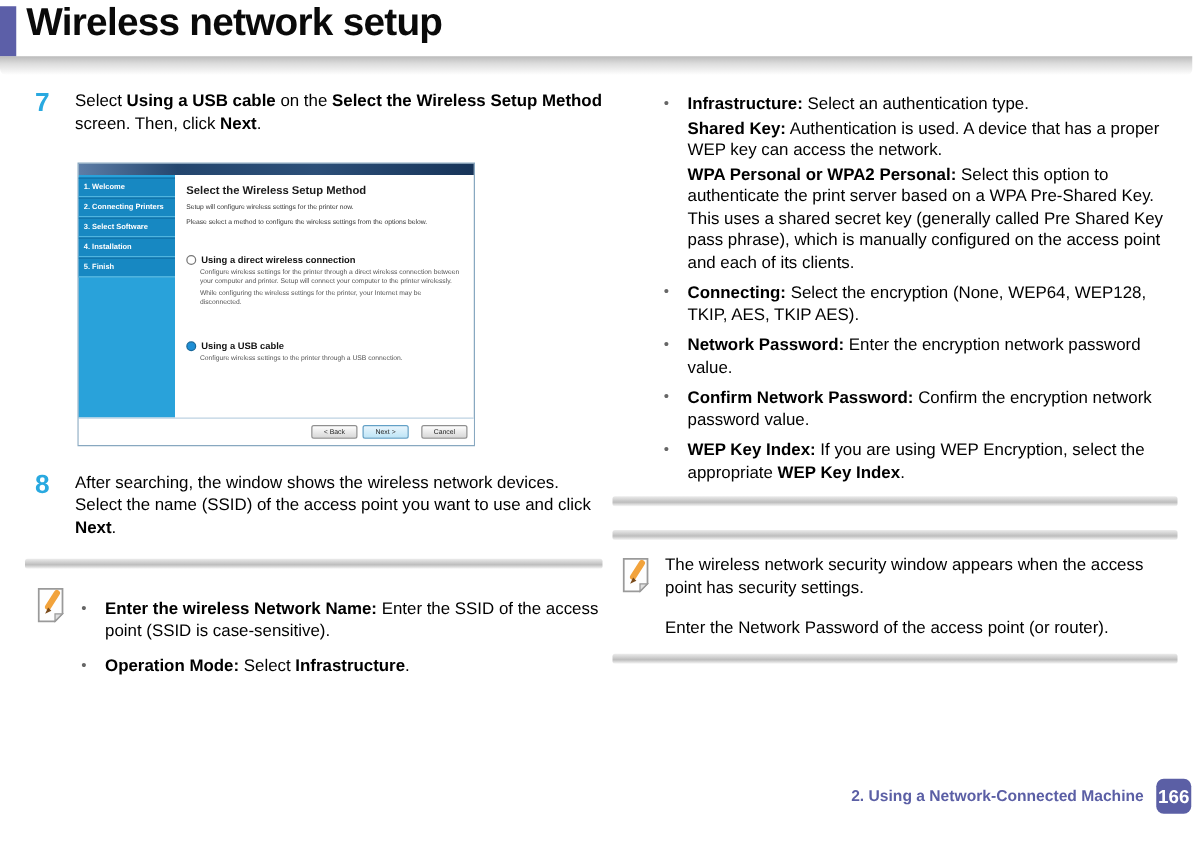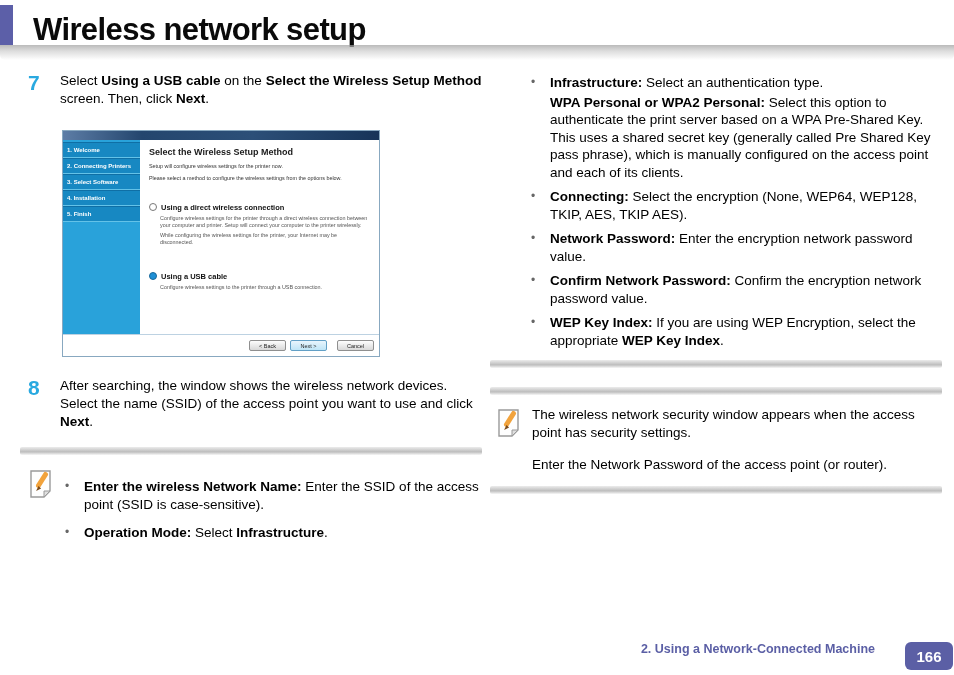--- a/index.html
+++ b/index.html
@@ -1,21 +1,21 @@
 <!DOCTYPE html>
 <html><head>
 <meta charset="utf-8">
 <style>
   html,body{margin:0;padding:0;}
   body{width:954px;height:675px;background:#fff;font-family:"Liberation Sans",sans-serif;color:#000;}
   .page{position:relative;width:954px;height:675px;overflow:hidden;background:#fff;}
 
   
   .accent-bar{position:absolute;left:0;top:5px;width:13px;height:40px;background:#5c5fa8;}
-  .page-title{position:absolute;left:21px;top:0;margin:12px;font-size:31px;font-weight:bold;letter-spacing:-0.6px;color:#0a0a0a;}
+  .page-title{position:absolute;left:21px;top:0;margin:0;font-size:31px;font-weight:bold;letter-spacing:-0.6px;color:#0a0a0a;}
   .header-shadow{position:absolute;left:0;top:45px;width:954px;height:15px;border-radius:0 0 5px 5px;
     background:linear-gradient(to bottom,#9d9d9d 0%,#cecece 40%,#ffffff 100%);opacity:.7;}
 
   
   .col-left{position:absolute;left:20px;top:72px;width:462px;}
   .col-right{position:absolute;left:490px;top:74px;width:452px;}
 
   .step{display:flex;}
   .step-num{width:40px;padding-left:8px;box-sizing:border-box;font-size:21px;font-weight:bold;color:#29a9e0;line-height:22px;}
   .step-text{flex:1;margin:0;font-size:13.5px;line-height:18px;}
@@ -25,21 +25,21 @@
   .wz-titlebar{height:9px;background:linear-gradient(90deg,#5d7da6 0%,#24466e 25%,#2c4f78 60%,#173459 100%);}
   .wz-body{display:flex;height:195px;}
   .wz-sidebar{width:77px;background:#29a2da;box-sizing:border-box;padding-top:2px;}
   .wz-side-item{height:14px;line-height:14px;background:#1788c2;border-bottom:1px solid #63c2e8;border-top:1px solid #0f6fa5;
     color:#fff;font-size:6px;font-weight:bold;padding-left:4px;white-space:nowrap;overflow:hidden;}
   .wz-main{flex:1;position:relative;padding:7px 9px;box-sizing:border-box;}
   .wz-heading{font-size:9px;font-weight:bold;color:#1a1a1a;}
   .wz-intro{font-size:5.4px;color:#333;margin:6px 0 0;}
   .wz-option{margin-top:22px;}
   .wz-option.second{margin-top:26px;}
-  .wz-opt-head{display:flex;align-items:flex-start;gap:4px;}
+  .wz-opt-head{display:flex;align-items:flex-end;gap:4px;}
   .radio{width:6px;height:6px;border:1px solid #777;border-radius:50%;background:#fff;flex:none;}
   .radio.selected{background:#1e8fd5;border-color:#19689a;}
   .wz-opt-label{font-size:7.5px;font-weight:bold;color:#111;}
   .wz-desc{font-size:5.4px;color:#555;line-height:7px;margin:3px 0 0 11px;}
   .wz-footer{position:absolute;bottom:0;left:0;right:0;height:21px;border-top:1px solid #bdd2e2;background:#fff;
     display:flex;align-items:center;justify-content:flex-end;gap:4px;padding-right:5px;}
   .wz-btn{width:37px;height:11px;font-size:5.5px;font-family:inherit;color:#222;padding:0;
     background:linear-gradient(#fdfdfd,#d8d8d8);border:1px solid #8f8f8f;border-radius:2px;}
   .wz-btn.next{background:linear-gradient(#e8f5fd,#bfe5f7);border-color:#62a0c6;}
   .wz-btn.cancel{margin-left:6px;}
@@ -62,23 +62,23 @@
   .rbody{flex:1;font-size:13.5px;line-height:17.5px;}
   .rbody p{margin:0 0 2px;}
   .rdivider{margin-top:9px;}
   .bar-right-top{margin-top:19px;}
   .note-right{display:flex;padding:11px 0 12px;justify-content:space-between;}
   .note-right .note-icon{margin:2px 10px 0 6px;}
   .note-right p{margin:0;}
   .note-right .p2{margin-top:14px;}
 
   
-  .footer{position:absolute;right:0;bottom:5px;display:flex;align-items:flex-start;gap:20px;}
+  .footer{position:absolute;right:0;bottom:24px;display:flex;align-items:center;}
   .chapter{color:#5b5fa5;font-weight:bold;font-size:12.5px;margin-right:10px;}
-  .page-box{width:48px;height:28px;margin-right:1px;background:#5b5fa5;border-radius:6px;
+  .page-box{width:28px;height:28px;margin-right:1px;background:#5b5fa5;border-radius:6px;
     color:#fff;font-weight:bold;font-size:15px;display:flex;align-items:center;justify-content:center;}
   b{font-weight:bold;}
 </style>
 </head>
 <body>
 
 <div class="page">
 
   <div class="accent-bar"></div>
   <h1 class="page-title">Wireless network setup</h1>
@@ -162,20 +162,21 @@
     </div>
   </div>
 
   <div class="col-right">
     <div class="rlist">
 
       <div class="ritem">
         <span class="dot">•</span>
         <div class="rbody">
           <p><b>Infrastructure:</b><span> Select an authentication type.</span></p>
+          <p><b>Shared Key:</b><span> Authentication is used. A device that has a proper WEP key can access the network.</span></p>
           <p><b>WPA Personal or WPA2 Personal:</b><span> Select this option to authenticate the print server based on a WPA Pre-Shared Key. This uses a shared secret key (generally called Pre Shared Key pass phrase), which is manually configured on the access point and each of its clients.</span></p>
         </div>
       </div>
 
       <div class="ritem">
         <span class="dot">•</span>
         <div class="rbody">
           <p><b>Connecting:</b><span> Select the encryption (None, WEP64, WEP128, TKIP, AES, TKIP AES).</span></p>
         </div>
       </div>

